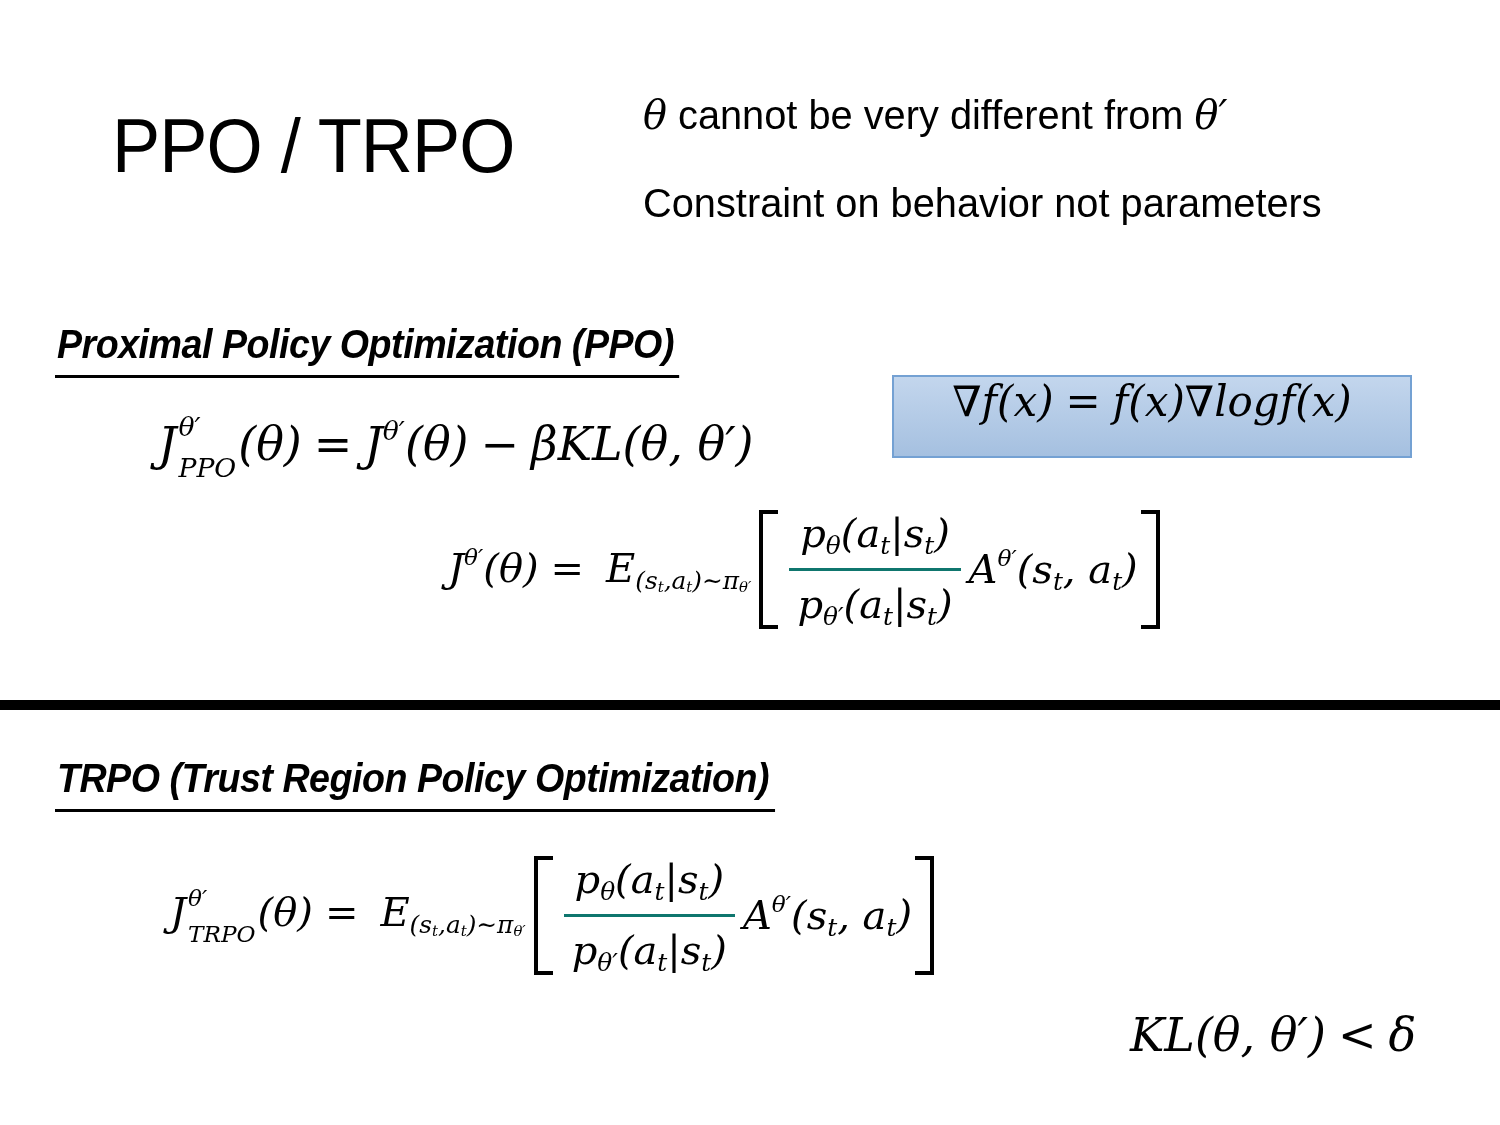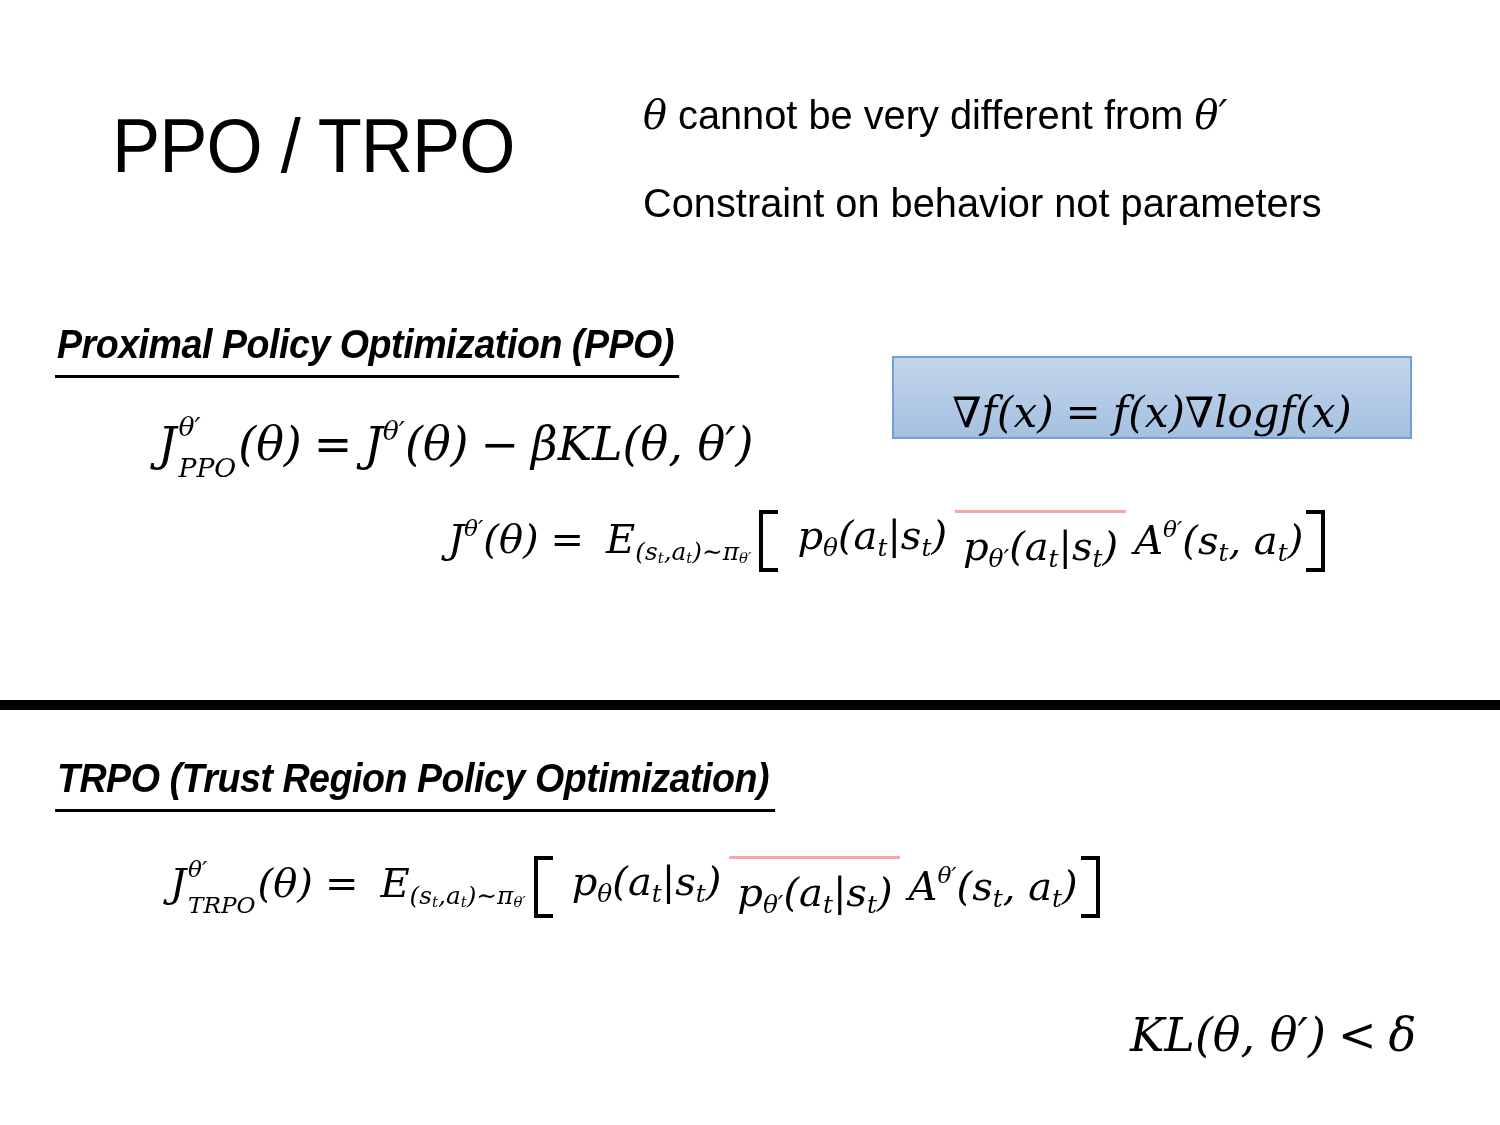--- a/index.html
+++ b/index.html
@@ -39,32 +39,32 @@
   .f-kl{left:1110px;top:1008px;font-size:46px;margin-left:20px;}
   .run{display:inline-block;}
   .gap{display:inline-block;}
   .op{font-style:normal;padding:0 12px;}
   .tk sup, .sup{font-size:58%;vertical-align:.75em;line-height:1;}
   .sub{font-size:62%;vertical-align:-.28em;line-height:1;}
   .sub .sub{font-size:60%;vertical-align:-.2em;}
   .ss{display:inline-flex;flex-direction:column;align-items:flex-start;
       font-size:58%;line-height:1;vertical-align:middle;margin:0 2px;}
   .ss .ssup{margin-bottom:.55em;}
-  .frac{display:inline-flex;flex-direction:row;align-items:center;margin:0 8px;}
+  .frac{display:inline-flex;flex-direction:column;align-items:center;margin:0 8px;}
   .frac .num{padding:0 8px 9px;}
-  .frac .den{padding:10px 8px 0;border-top:3px solid #fca5a5;}
+  .frac .den{padding:10px 8px 0;border-top:3px solid #0f766e;}
   .brk{align-self:stretch;width:15px;flex:none;}
   .brk.l{border-left:4px solid #000;border-top:4px solid #000;border-bottom:4px solid #000;margin-right:3px;}
   .brk.r{border-right:4px solid #000;border-top:4px solid #000;border-bottom:4px solid #000;margin-left:3px;}
 
   .hl-box{
-    position:absolute;left:892px;top:356px;width:520px;height:83px;
+    position:absolute;left:892px;top:375px;width:520px;height:83px;
     background:linear-gradient(180deg,var(--hl-top,#c3d6ed),var(--hl-bot,#a5c0e0));
     border:2px solid var(--hl-border,#74a1d3);
-    display:flex;align-items:flex-end;justify-content:center;box-sizing:border-box;
+    display:flex;align-items:flex-start;justify-content:center;box-sizing:border-box;
   }
   .hl-box .formula{position:static;font-size:42px;}
   .divider{position:absolute;left:0;top:700px;width:1500px;height:10px;background:var(--divider,#000);}
 </style>
 </head>
 <body>
 
 <div class="slide" style="--hl-top: #c3d6ed; --hl-bot: #a5c0e0; --hl-border: #74a1d3; --divider: #000000;">
 
   <div class="title">PPO / TRPO</div>

